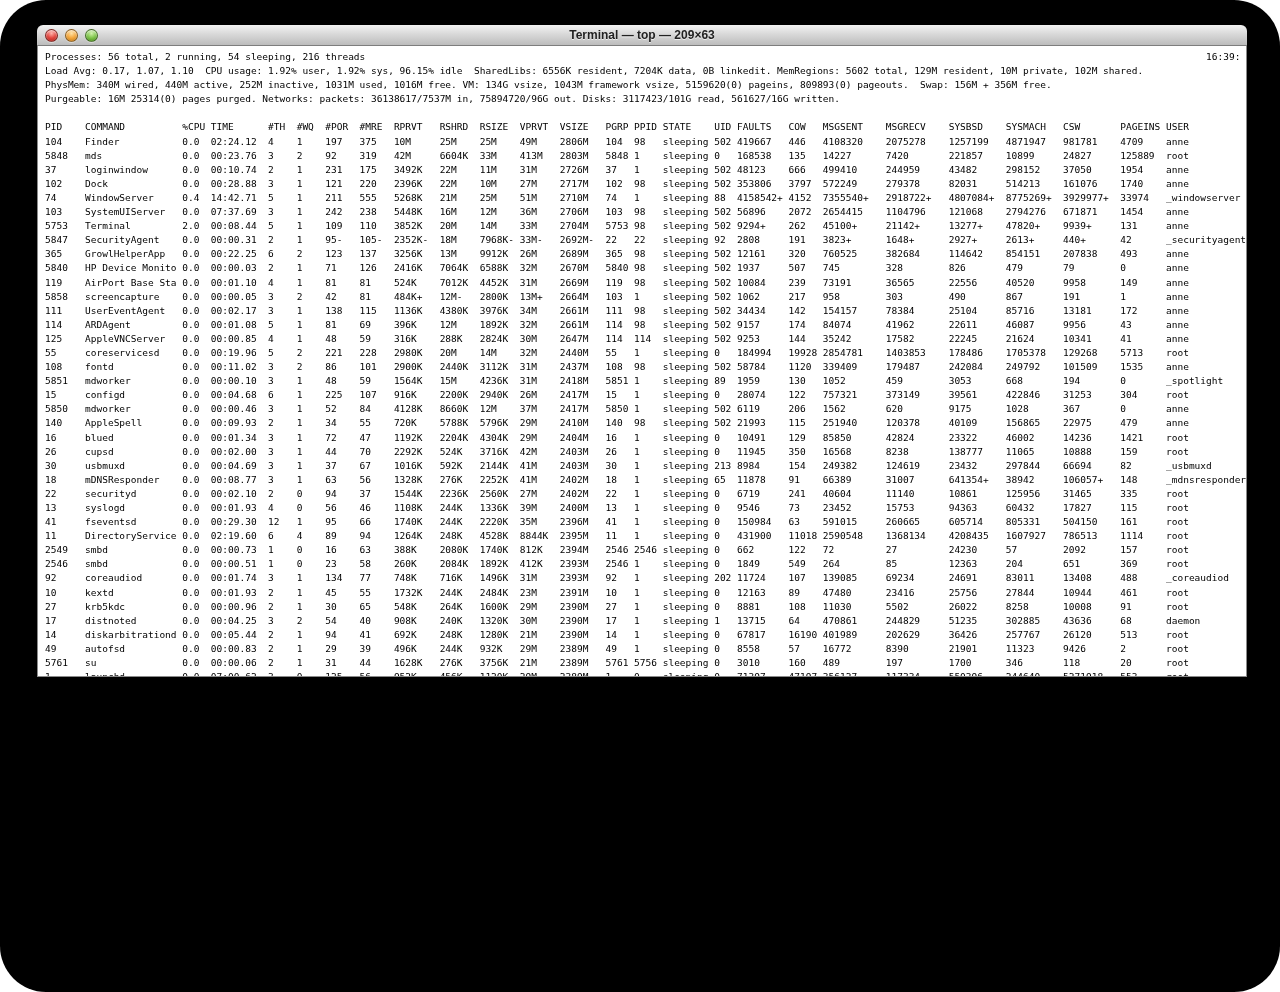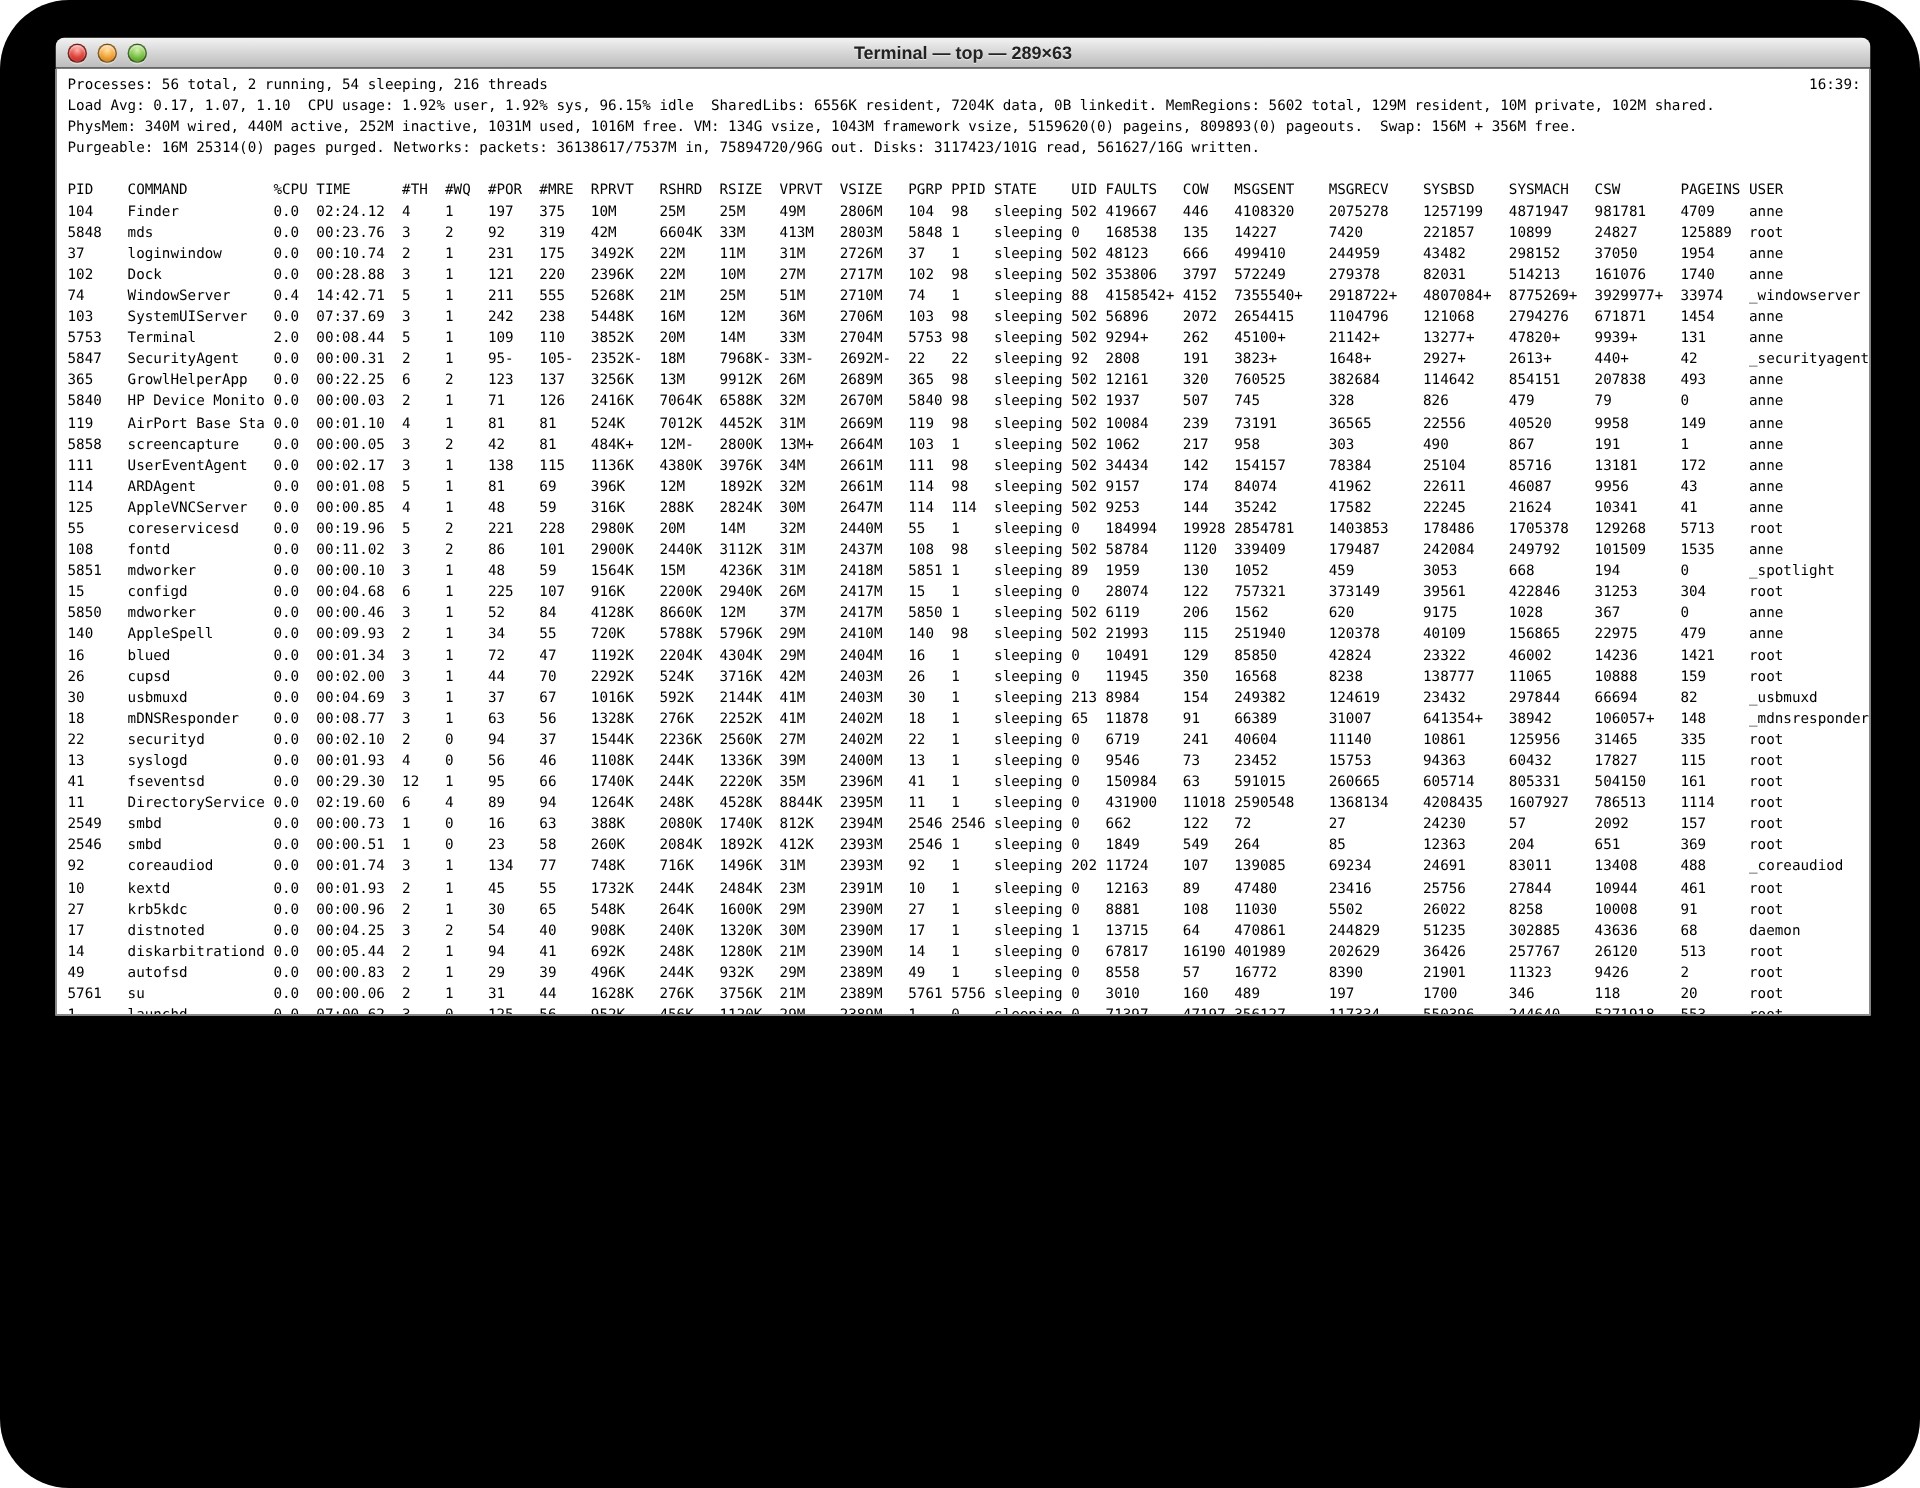--- a/index.html
+++ b/index.html
@@ -35,21 +35,21 @@
 <body>
 
 <div class="screen">
   <div class="window">
     <div class="titlebar">
       <div class="lights">
         <span class="light red"></span>
         <span class="light yellow"></span>
         <span class="light green"></span>
       </div>
-      <div class="title">Terminal — top — 289×63</div>
+      <div class="title">Terminal — top — 209×63</div>
     </div>
     <div class="content">
       <pre class="term"><span id="term-text">Processes: 56 total, 2 running, 54 sleeping, 216 threads                                                                                                                                                   16:39:
 Load Avg: 0.17, 1.07, 1.10  CPU usage: 1.92% user, 1.92% sys, 96.15% idle  SharedLibs: 6556K resident, 7204K data, 0B linkedit. MemRegions: 5602 total, 129M resident, 10M private, 102M shared.
 PhysMem: 340M wired, 440M active, 252M inactive, 1031M used, 1016M free. VM: 134G vsize, 1043M framework vsize, 5159620(0) pageins, 809893(0) pageouts.  Swap: 156M + 356M free.
 Purgeable: 16M 25314(0) pages purged. Networks: packets: 36138617/7537M in, 75894720/96G out. Disks: 3117423/101G read, 561627/16G written.
 
 PID    COMMAND          %CPU TIME      #TH  #WQ  #POR  #MRE  RPRVT   RSHRD  RSIZE  VPRVT  VSIZE   PGRP PPID STATE    UID FAULTS   COW   MSGSENT    MSGRECV    SYSBSD    SYSMACH   CSW       PAGEINS USER
 104    Finder           0.0  02:24.12  4    1    197   375   10M     25M    25M    49M    2806M   104  98   sleeping 502 419667   446   4108320    2075278    1257199   4871947   981781    4709    anne
 5848   mds              0.0  00:23.76  3    2    92    319   42M     6604K  33M    413M   2803M   5848 1    sleeping 0   168538   135   14227      7420       221857    10899     24827     125889  root

